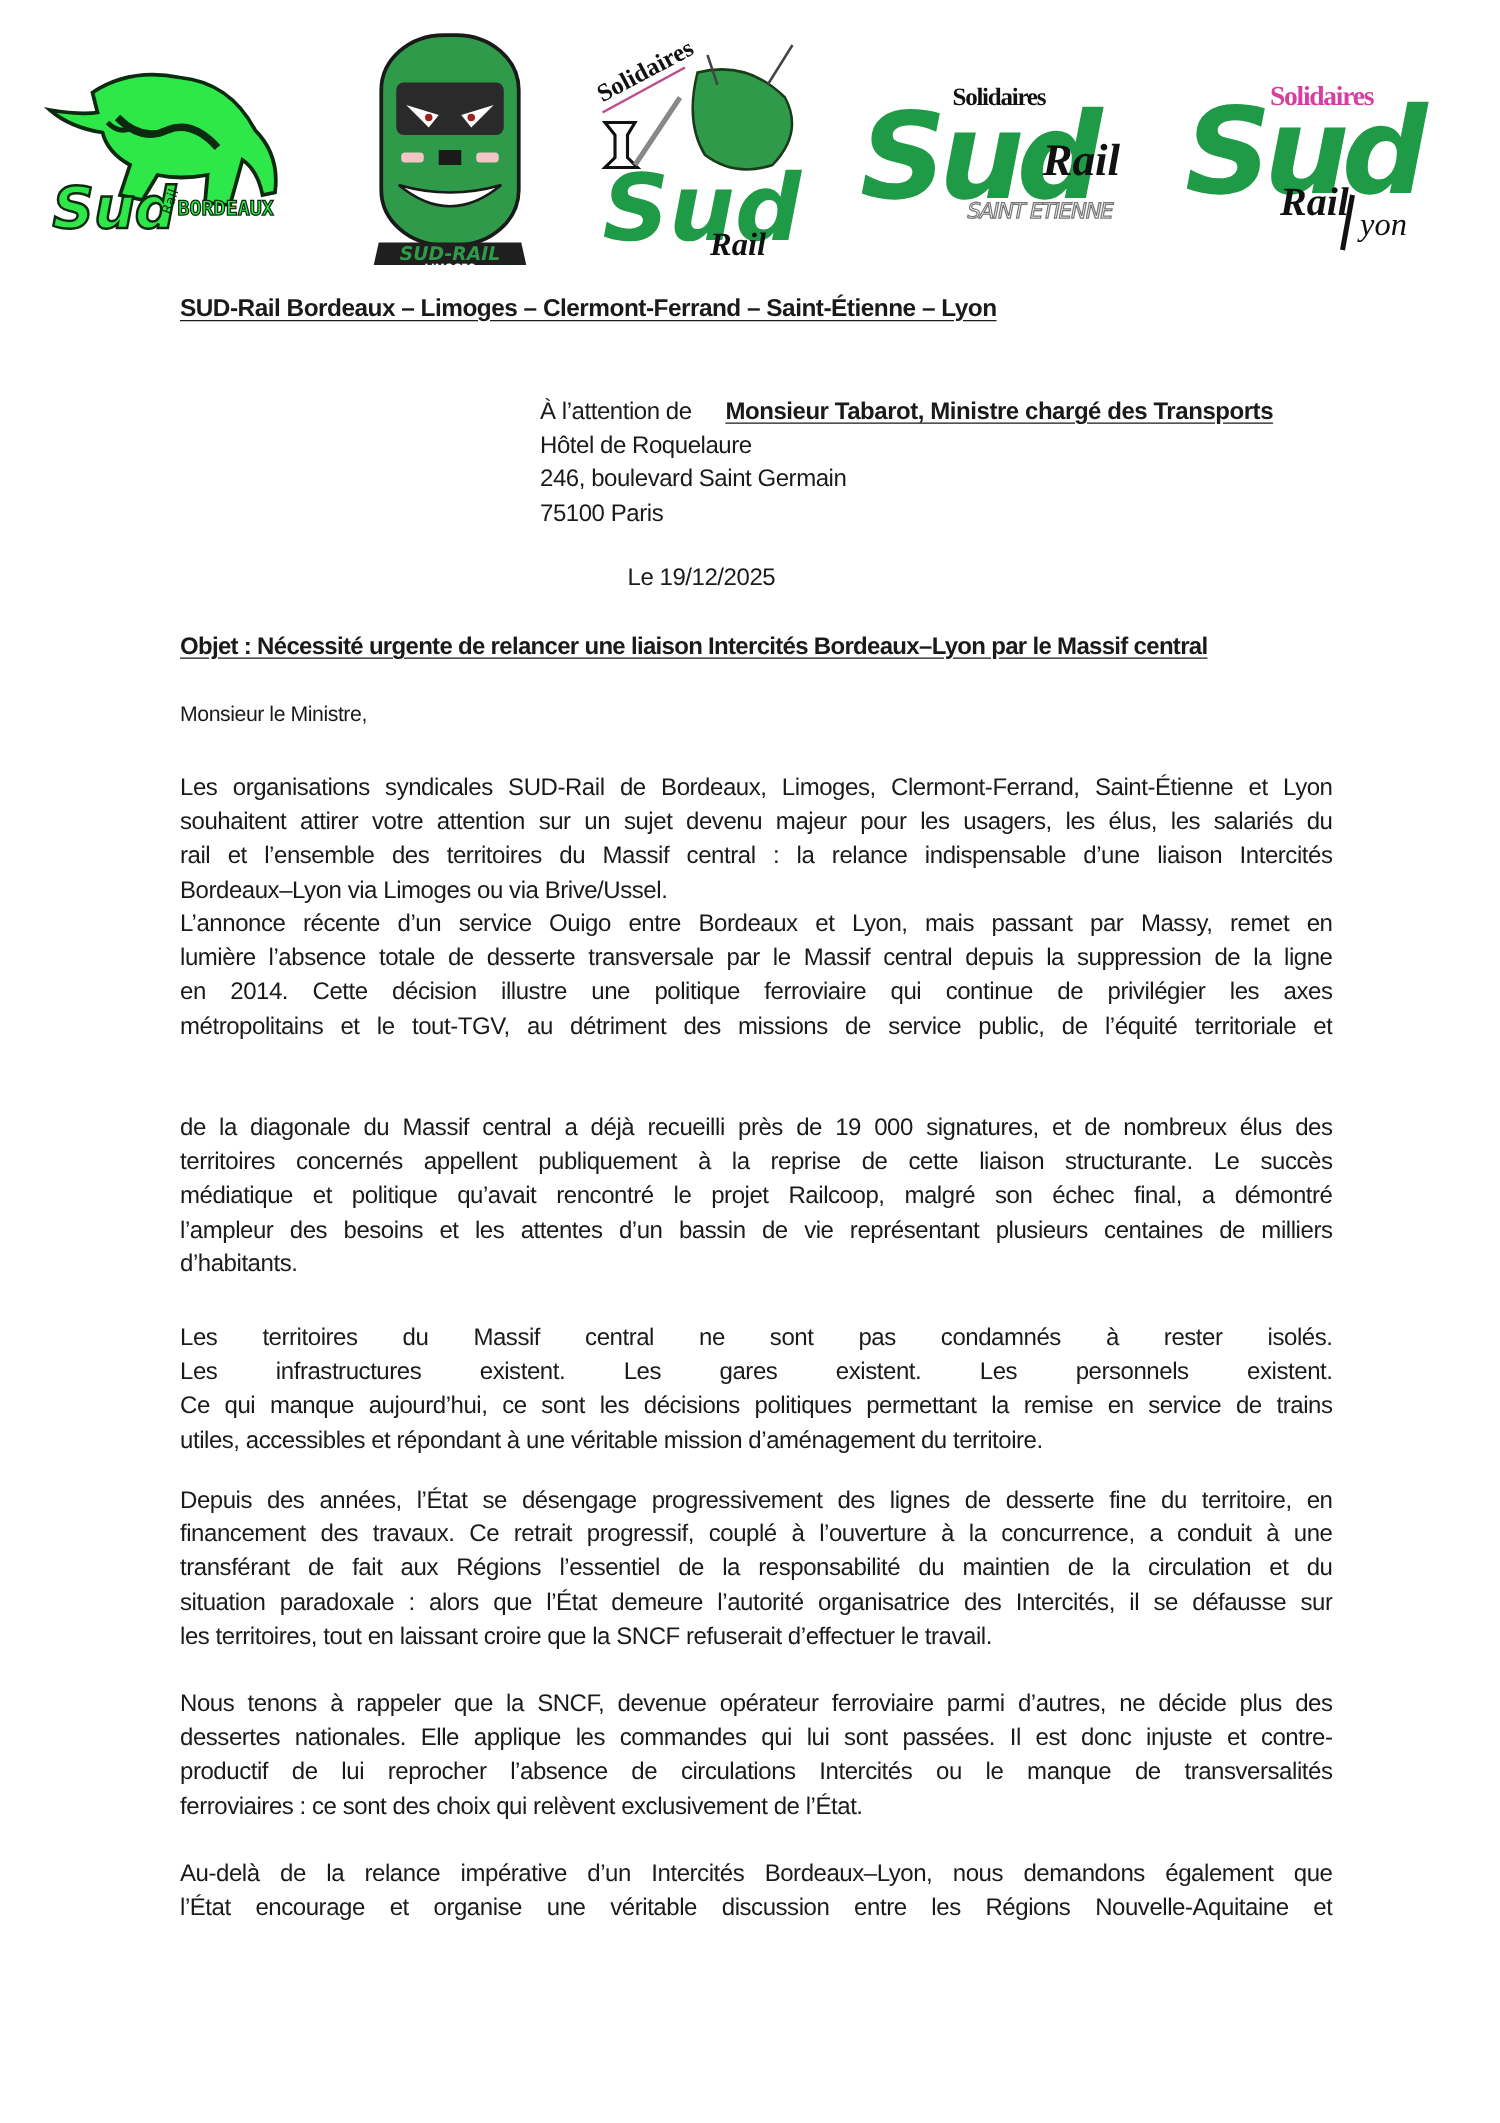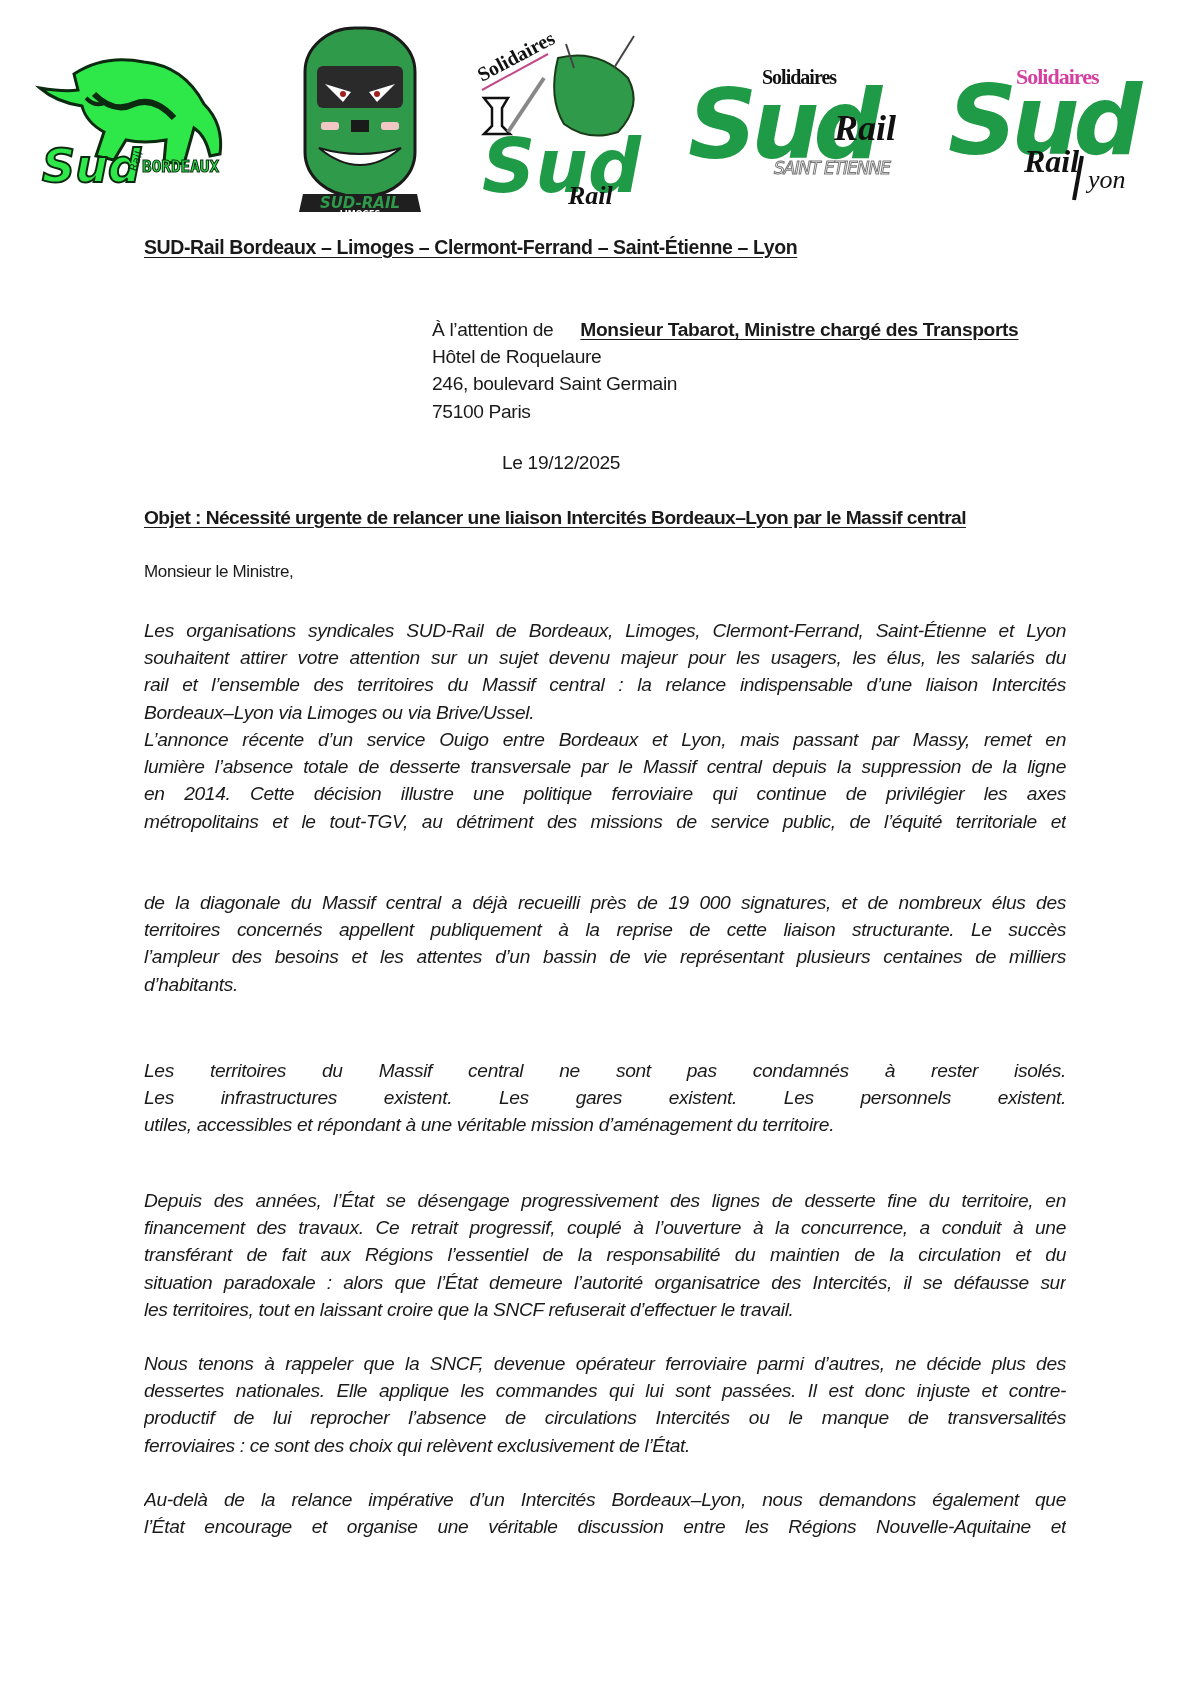--- a/index.html
+++ b/index.html
@@ -81,21 +81,20 @@
       letter-spacing: -0.35px;
     }
     .paragraph {
       position: absolute;
       left: 144px;
       width: 922px;
       font-size: 19.2px;
       line-height: 27.2px;
       text-align: justify;
       letter-spacing: -0.35px;
-      font-style: italic;
     }
     .paragraph .pline {
       display: block;
       text-align: justify;
       text-align-last: justify;
       white-space: nowrap;
       overflow: hidden;
     }
     .paragraph .pline.last {
       text-align-last: left;
@@ -204,27 +203,29 @@
   <div class="paragraph p2">
     <span class="pline">L’annonce récente d’un service Ouigo entre Bordeaux et Lyon, mais passant par Massy, remet en</span>
     <span class="pline">lumière l’absence totale de desserte transversale par le Massif central depuis la suppression de la ligne</span>
     <span class="pline">en 2014. Cette décision illustre une politique ferroviaire qui continue de privilégier les axes</span>
     <span class="pline">métropolitains et le tout-TGV, au détriment des missions de service public, de l’équité territoriale et</span>
   </div>
 
   <div class="paragraph p3">
     <span class="pline">de la diagonale du Massif central a déjà recueilli près de 19 000 signatures, et de nombreux élus des</span>
     <span class="pline">territoires concernés appellent publiquement à la reprise de cette liaison structurante. Le succès</span>
+    <span class="pline">médiatique et politique qu’avait rencontré le projet Railcoop, malgré son échec final, a démontré</span>
     <span class="pline">l’ampleur des besoins et les attentes d’un bassin de vie représentant plusieurs centaines de milliers</span>
     <span class="pline last">d’habitants.</span>
   </div>
 
   <div class="paragraph p4">
     <span class="pline">Les territoires du Massif central ne sont pas condamnés à rester isolés.</span>
     <span class="pline">Les infrastructures existent. Les gares existent. Les personnels existent.</span>
+    <span class="pline">Ce qui manque aujourd’hui, ce sont les décisions politiques permettant la remise en service de trains</span>
     <span class="pline last">utiles, accessibles et répondant à une véritable mission d’aménagement du territoire.</span>
   </div>
 
   <div class="paragraph p5">
     <span class="pline">Depuis des années, l’État se désengage progressivement des lignes de desserte fine du territoire, en</span>
     <span class="pline">financement des travaux. Ce retrait progressif, couplé à l’ouverture à la concurrence, a conduit à une</span>
     <span class="pline">transférant de fait aux Régions l’essentiel de la responsabilité du maintien de la circulation et du</span>
     <span class="pline">situation paradoxale : alors que l’État demeure l’autorité organisatrice des Intercités, il se défausse sur</span>
     <span class="pline last">les territoires, tout en laissant croire que la SNCF refuserait d’effectuer le travail.</span>
   </div>

